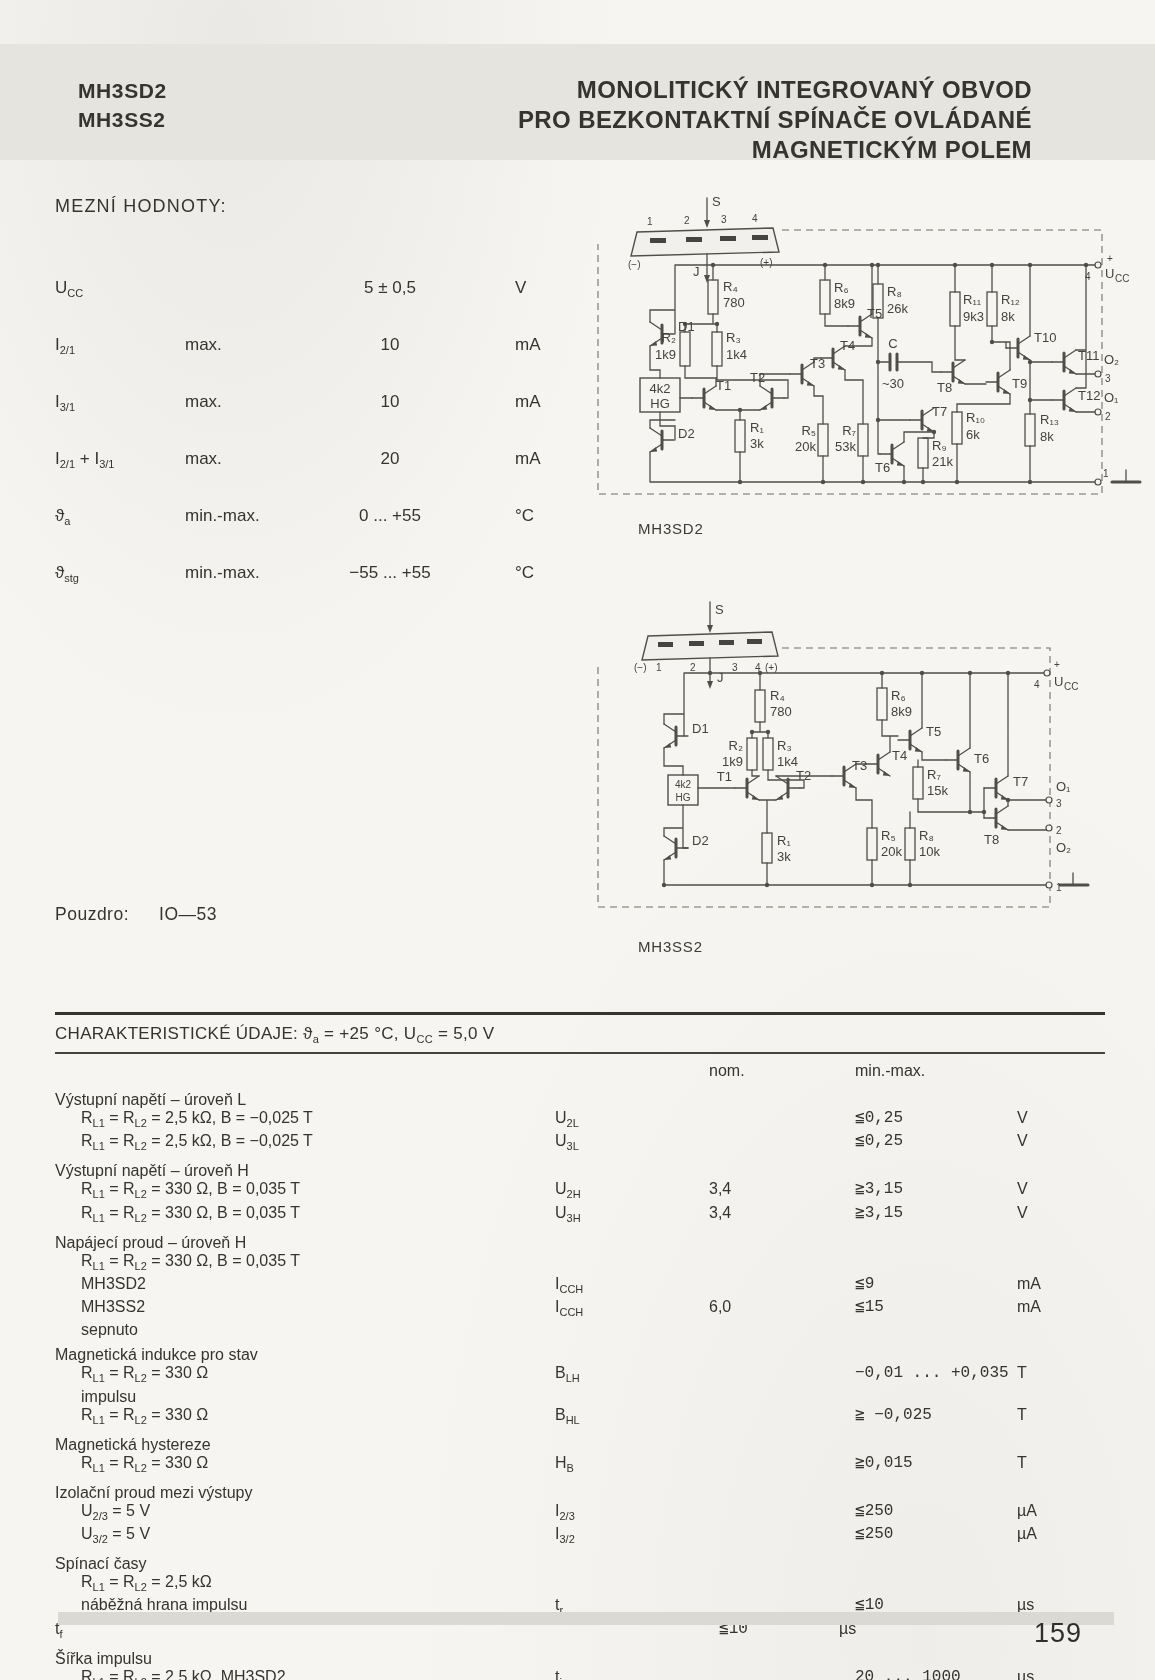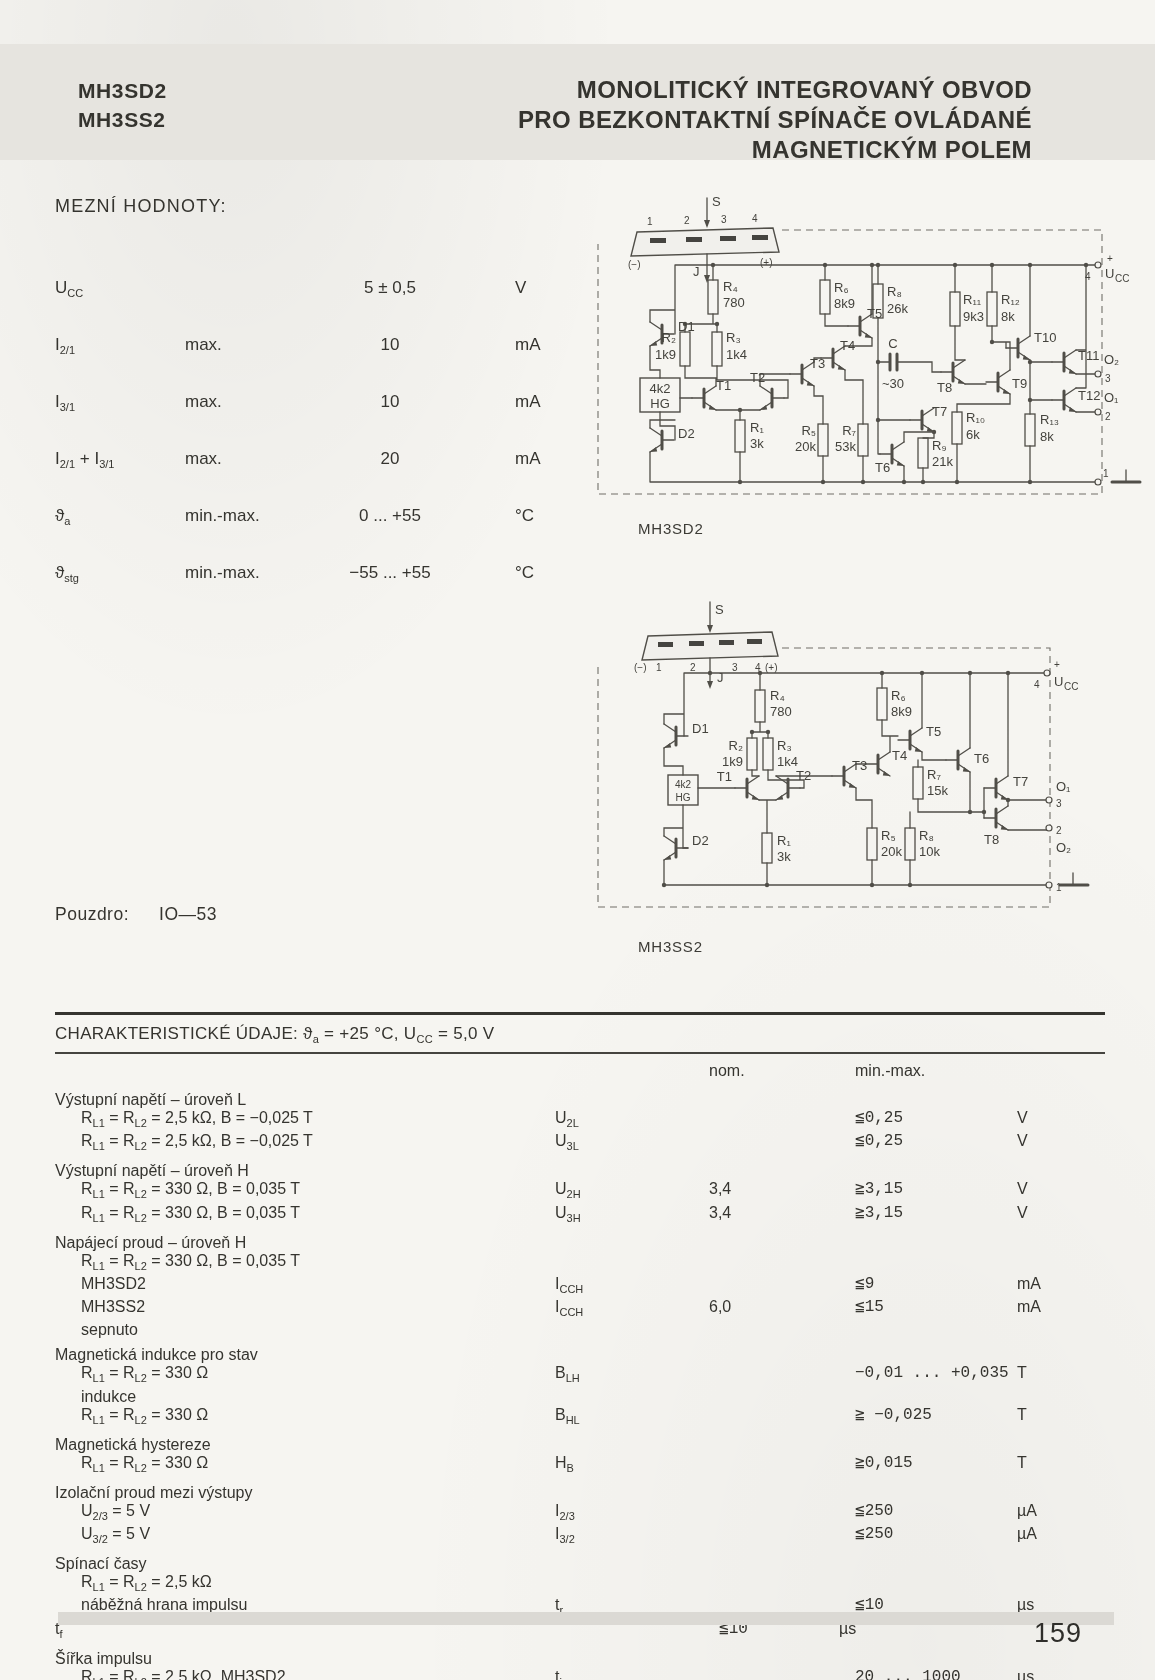--- a/index.html
+++ b/index.html
@@ -523,21 +523,21 @@
         <div class="c-unit"></div>
       </div>
     <div class="crow ind">
         <div class="c-label">R<sub>L1</sub> = R<sub>L2</sub> = 330 Ω</div>
         <div class="c-sym">B<sub>LH</sub></div>
         <div class="c-nom"></div>
         <div class="c-mm">−0,01 ... +0,035</div>
         <div class="c-unit">T</div>
       </div>
     <div class="crow ind">
-        <div class="c-label">indukce</div>
+        <div class="c-label">impulsu</div>
         <div class="c-sym"></div>
         <div class="c-nom"></div>
         <div class="c-mm"></div>
         <div class="c-unit"></div>
       </div>
     <div class="crow ind">
         <div class="c-label">R<sub>L1</sub> = R<sub>L2</sub> = 330 Ω</div>
         <div class="c-sym">B<sub>HL</sub></div>
         <div class="c-nom"></div>
         <div class="c-mm">≧ −0,025</div>

